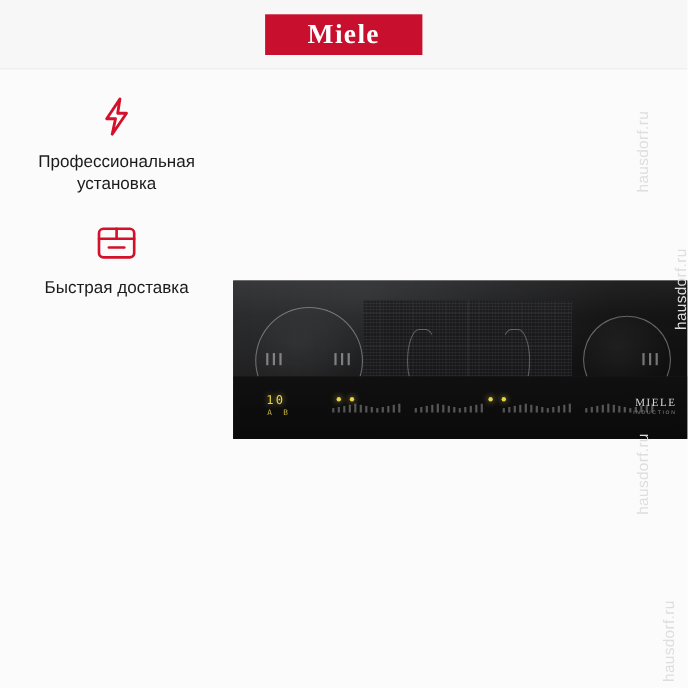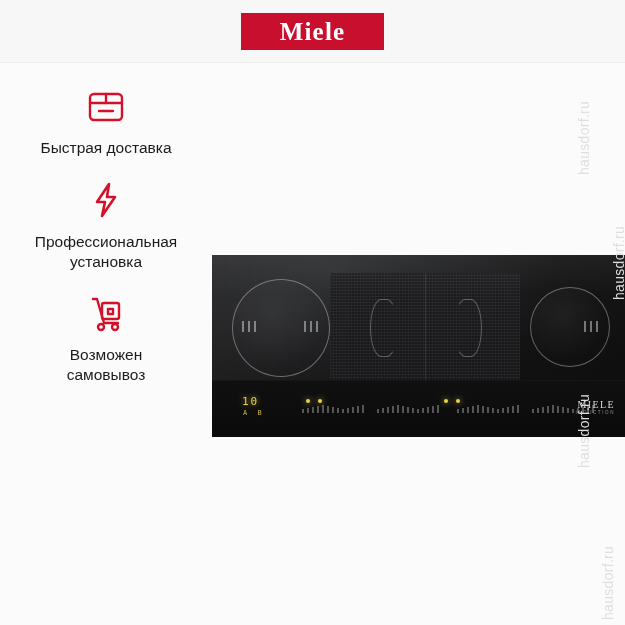--- a/index.html
+++ b/index.html
@@ -75,21 +75,21 @@
     padding: 4px 8px 0 8px;
     white-space: pre-line;
   }
 
   
   .photo {
     position: absolute;
     left: 212px;
     top: 255px;
     width: 413px;
-    height: 182px;
+    height: 144px;
     background: #0b0b0c;
     overflow: hidden;
   }
   .hob {
     position: absolute;
     inset: 0;
     background:
       radial-gradient(120% 160% at 30% 10%, #2b2c2e 0%, #121213 45%, #0a0a0b 100%);
   }
   .hob-glass {
@@ -249,58 +249,44 @@
 
 <div class="page">
 
   <div class="brand-bar">
     <div class="brand-logo">
       <span>Miele</span>
     </div>
   </div>
 
   <div class="features">
+
+    <div class="feature">
+      <div class="feature-icon">
+        <svg class="icon-svg" width="44" height="44" viewBox="0 0 44 44" fill="none" stroke="#d4112a" stroke-width="2.6" stroke-linecap="round" stroke-linejoin="round">
+          <path d="M25 6 L13 24 L21 24 L18 38 L31 19 L23 19 Z"></path>
+        </svg>
+      </div>
+      <div class="feature-label">Профессиональная
+установка</div>
+    </div>
 
     <div class="feature">
       <div class="feature-icon">
         <svg class="icon-svg" width="44" height="44" viewBox="0 0 44 44" fill="none" stroke="#d4112a" stroke-width="2.4" stroke-linecap="round" stroke-linejoin="round">
           <rect x="6" y="10" width="32" height="26" rx="4"></rect>
           <line x1="6" y1="19" x2="38" y2="19"></line>
           <line x1="22" y1="10" x2="22" y2="19"></line>
           <line x1="15" y1="27" x2="29" y2="27"></line>
         </svg>
       </div>
       <div class="feature-label">Быстрая доставка</div>
     </div>
 
-    <div class="feature">
-      <div class="feature-icon">
-        <svg class="icon-svg" width="44" height="44" viewBox="0 0 44 44" fill="none" stroke="#d4112a" stroke-width="2.6" stroke-linecap="round" stroke-linejoin="round">
-          <path d="M25 6 L13 24 L21 24 L18 38 L31 19 L23 19 Z"></path>
-        </svg>
-      </div>
-      <div class="feature-label">Профессиональная
-установка</div>
-    </div>
-
-
-    <div class="feature">
-      <div class="feature-icon">
-        <svg class="icon-svg" width="44" height="44" viewBox="0 0 44 44" fill="none" stroke="#d4112a" stroke-width="2.4" stroke-linecap="round" stroke-linejoin="round">
-          <path d="M9 8 L13 8 L20 32"></path>
-          <rect x="18" y="12" width="17" height="16" rx="2"></rect>
-          <rect x="24" y="18" width="5" height="5"></rect>
-          <circle cx="17" cy="36" r="3"></circle>
-          <circle cx="31" cy="36" r="3"></circle>
-          <line x1="20" y1="32" x2="34" y2="32"></line>
-        </svg>
-      </div>
-      <div class="feature-label">Возможен
-самовывоз</div>
-    </div>
+
 
   </div>
 
   <div class="photo">
     <div class="hob">
 
       <div class="zone-center">
         <div class="zone-center-split"></div>
         <div class="bracket left"></div>
         <div class="bracket right"></div>

